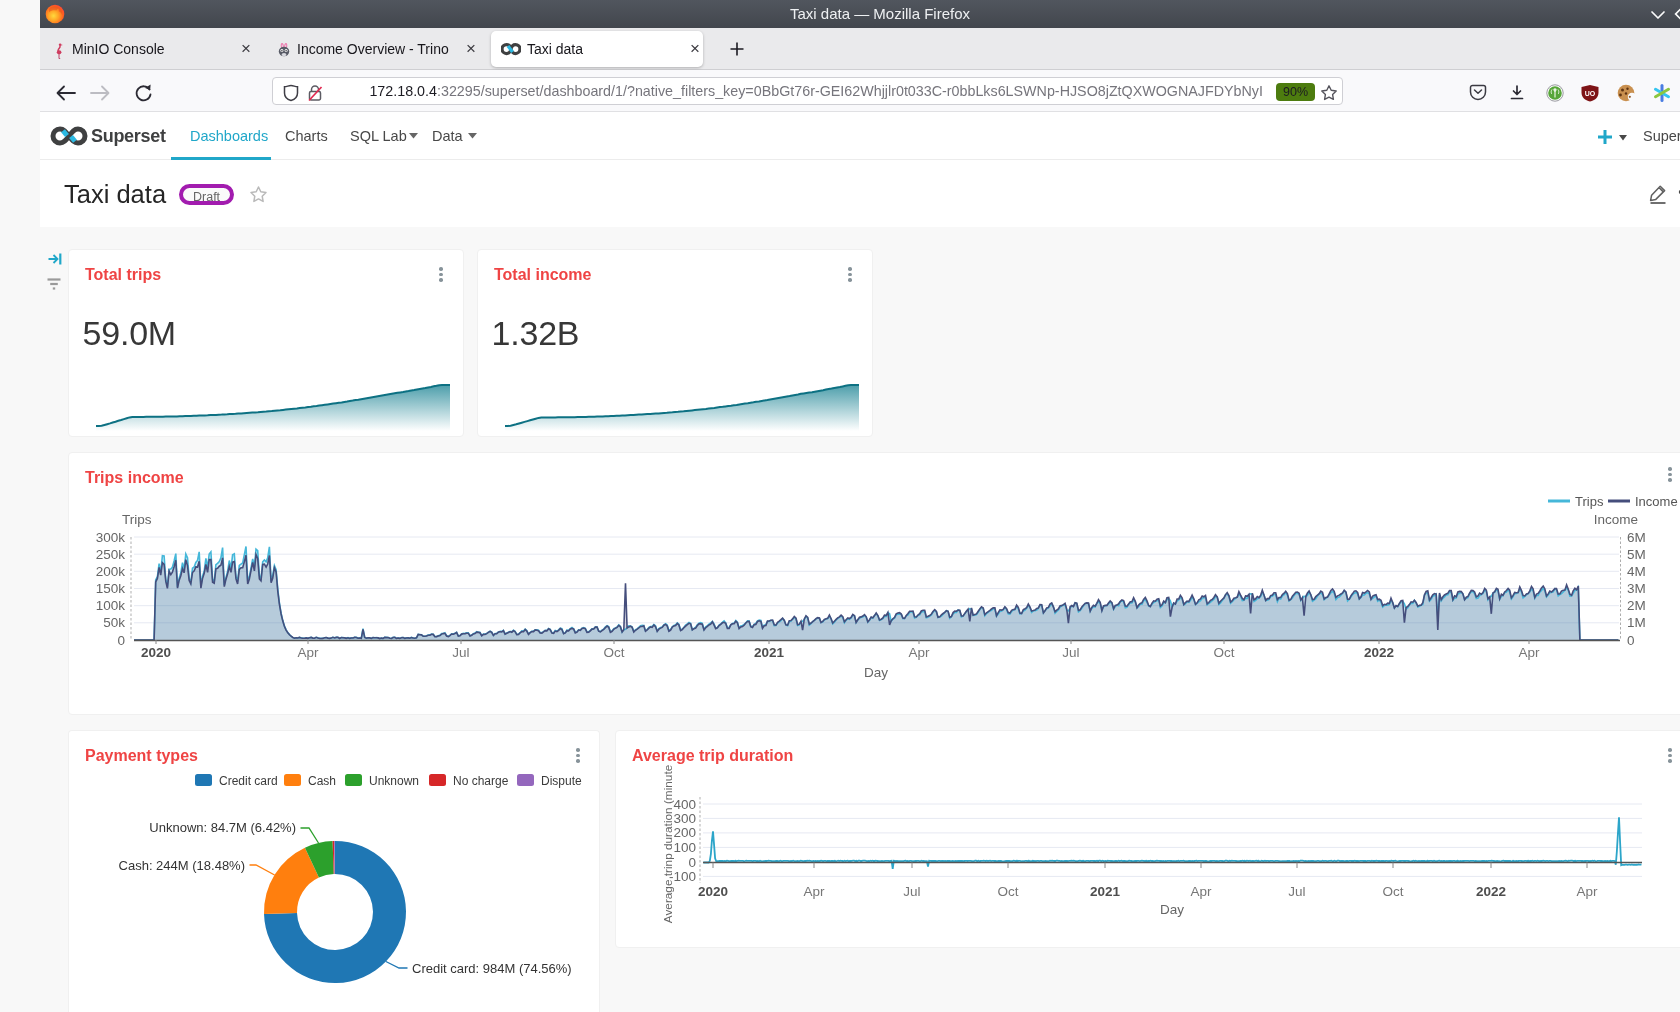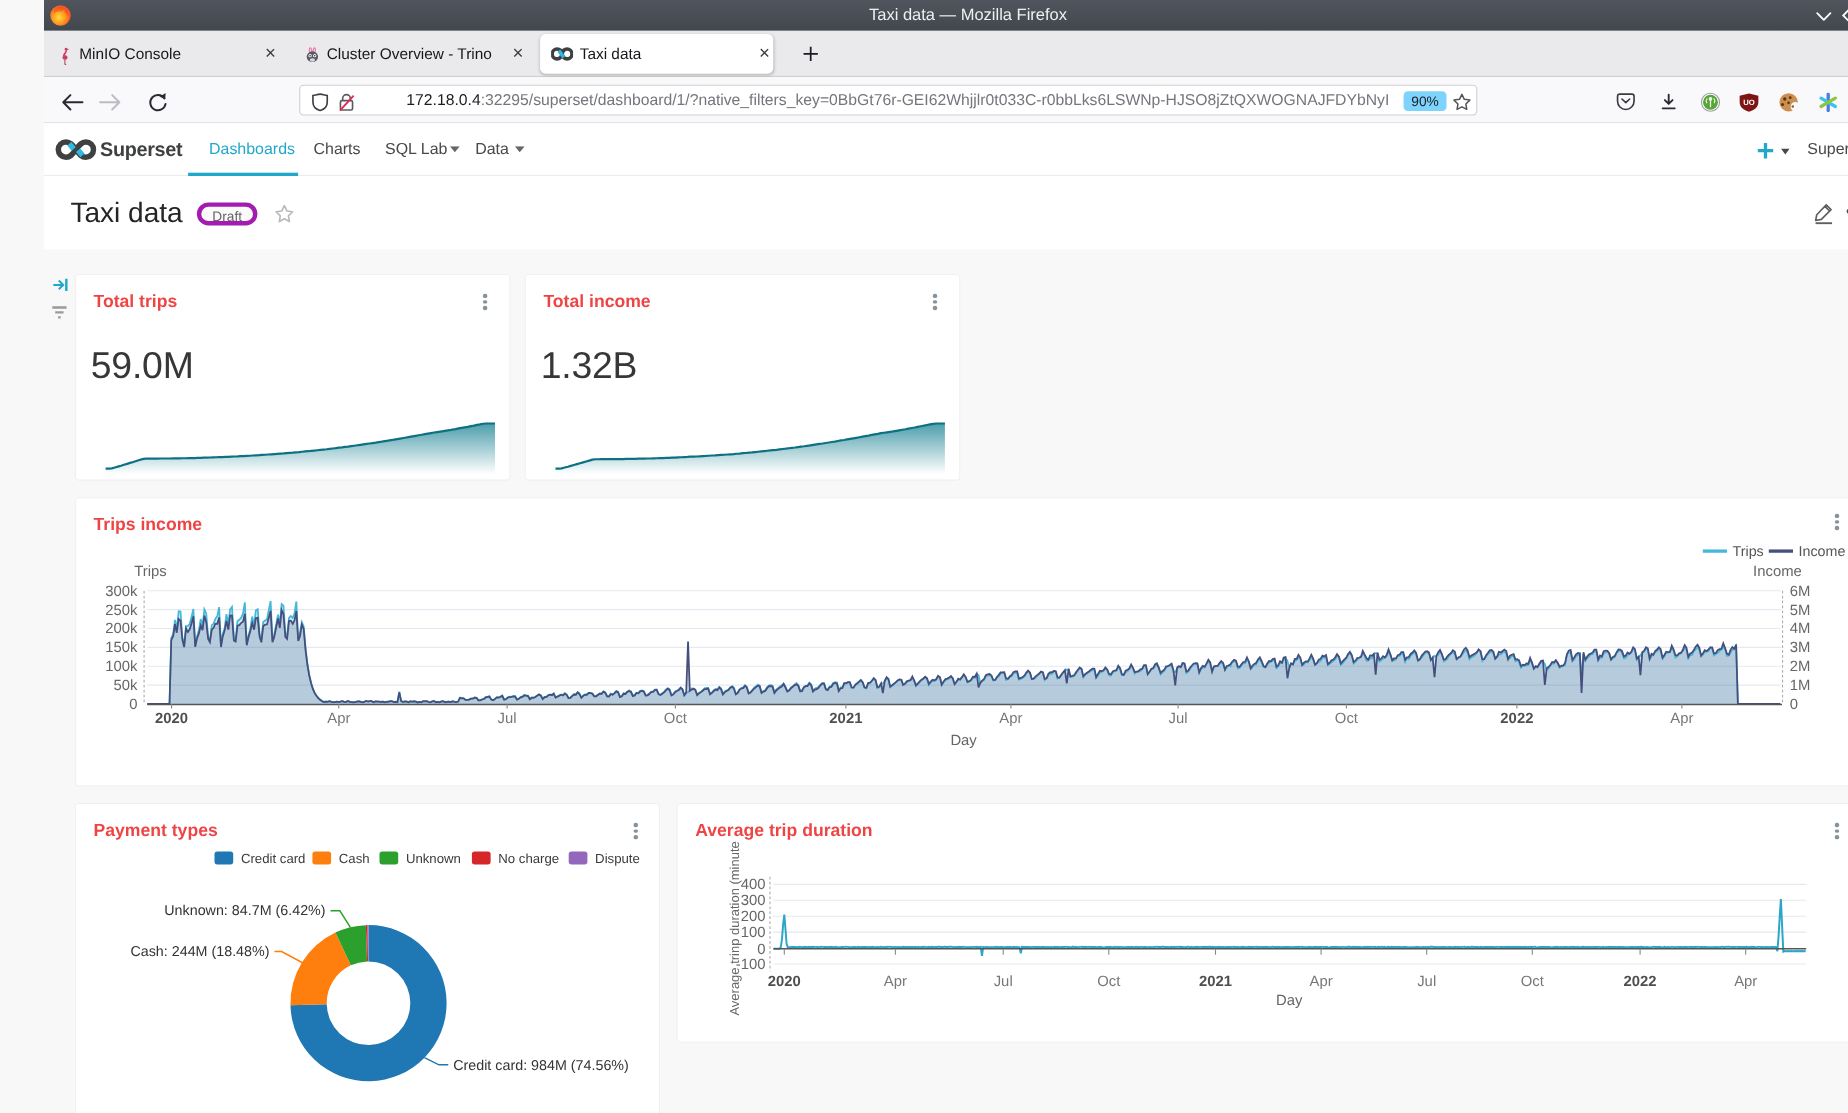--- a/index.html
+++ b/index.html
@@ -9,21 +9,21 @@
 #titlebar{left:0;top:0;width:1680px;height:28px;background:linear-gradient(#51565e,#42464d);}
 #titlebar .title{width:100%;text-align:center;color:#eef0f2;font-size:15px;line-height:27px;}
 #tabbar{left:0;top:28px;width:1680px;height:42px;background:#eaeaec;border-bottom:1px solid #cfcfd2;}
 .tabtxt{font-size:14px;color:#17161b;line-height:42px;white-space:nowrap;}
 #activetab{left:451px;top:31px;width:212px;height:36px;background:#fff;border-radius:5px;box-shadow:0 1px 3px rgba(0,0,0,.25);}
 .tclose{color:#3c3b41;font-size:17px;line-height:42px;}
 #toolbar{left:0;top:70px;width:1680px;height:42px;background:#f9f9fb;border-bottom:1px solid #e0e0e3;}
 #urlfield{left:232px;top:77px;width:1071px;height:28px;background:#fff;border:1px solid #cfcfd4;border-radius:4px;}
 .urltxt{font-size:14.3px;line-height:26px;color:#76757c;white-space:nowrap;overflow:hidden;text-align:right;}
 .urltxt b{color:#1c1b22;font-weight:normal;}
-#zoombadge{background:#7dd3fc;border-radius:4px;color:#1c1b22;font-size:12.5px;padding:2px 7px;}
+#zoombadge{background:#4d7c0f;border-radius:4px;color:#1c1b22;font-size:12.5px;padding:2px 7px;}
 
 #snav{left:0;top:112px;width:1680px;height:48px;background:#fff;border-bottom:1px solid #ececec;}
 .navitem{font-size:14.5px;color:#484848;line-height:48px;}
 .navlogo{font-size:18px;font-weight:bold;color:#3f4041;letter-spacing:-.3px;line-height:48px;text-align:center;}
 #dashitem{color:#20a7c9;}
 #dashunder{left:131px;top:157px;width:100px;height:3px;background:#20a7c9;}
 
 #dhead{left:0;top:160px;width:1680px;height:67px;background:#fff;}
 #dtitle{left:24px;top:180px;font-size:25.5px;font-weight:500;color:#252525;}
 #draft{left:139px;top:184px;height:21px;border:4px solid #a21caf;border-radius:11px;background:#fafafa;color:#666;font-size:12.5px;line-height:19px;padding:0 10px;}
@@ -75,21 +75,21 @@
 <svg class="abs" style="left:237px;top:42px" width="14" height="16" viewBox="0 0 14 16">
 <path d="M4.8 6 C3.9 3.8 4.1 1.8 5.0 1.6 C5.8 1.5 6.3 3.0 6.4 5.2" stroke="#ee7cb0" stroke-width="1.1" fill="none"></path>
 <path d="M9.2 6 C10.1 3.8 9.9 1.8 9.0 1.6 C8.2 1.5 7.7 3.0 7.6 5.2" stroke="#ee7cb0" stroke-width="1.1" fill="none"></path>
 <ellipse cx="7" cy="9.5" rx="5.2" ry="4.8" fill="#585b66"></ellipse>
 <circle cx="4.9" cy="8.6" r="1.5" fill="#fff"></circle>
       <circle cx="9.1" cy="8.6" r="1.5" fill="#fff"></circle>
 <circle cx="4.9" cy="8.7" r=".7" fill="#23242a"></circle>
       <circle cx="9.1" cy="8.7" r=".7" fill="#23242a"></circle>
 <ellipse cx="7" cy="12.6" rx="2.4" ry="1.6" fill="#d9dae0"></ellipse>
     </svg>
-<div class="tabtxt abs" style="left:257px;top:28px">Cluster Overview - Trino</div>
+<div class="tabtxt abs" style="left:257px;top:28px">Income Overview - Trino</div>
 <div class="tclose abs" style="left:426px;top:28px">×</div>
 <svg class="abs" style="left:461px;top:42px" width="20" height="14" viewBox="0 0 40 28">
 <path d="M11 5 a9 9 0 1 0 0 18 c5 0 8-4 9-9 c1-5 4-9 9-9 a9 9 0 1 1 0 18 c-5 0-8-4-9-9 c-1-5-4-9-9-9 Z" fill="none" stroke="#3f4041" stroke-width="6.5"></path>
 <path d="M14 8 L23 20" stroke="#2cb9e2" stroke-width="6.5"></path>
     </svg>
 <div class="tabtxt abs" style="left:487px;top:28px">Taxi data</div>
 <div class="tclose abs" style="left:650px;top:28px">×</div>
 <svg class="abs" style="left:689px;top:41px" width="16" height="16" viewBox="0 0 16 16">
 <path d="M8 1.5 V14.5 M1.5 8 H14.5" stroke="#1c1b22" stroke-width="1.6"></path>
     </svg>

